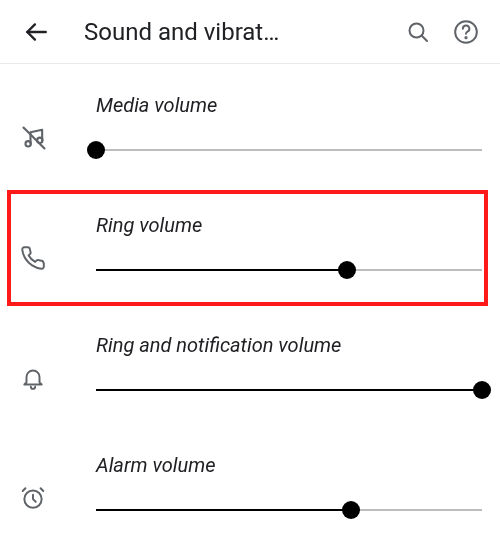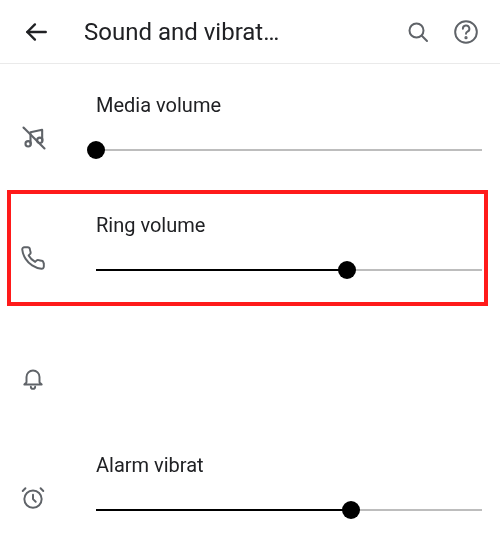--- a/index.html
+++ b/index.html
@@ -52,20 +52,21 @@
       justify-content: flex-start;
       color: #5f6368;
       padding-top: 28px;
       padding-left: 4px;
     }
     .content-cell {
       flex: 1;
       display: flex;
       flex-direction: column;
       justify-content: center;
+      font-style: italic;
     }
     .label {
       font-size: 20px;
       color: #202124;
       font-weight: 400;
       margin-bottom: 28px;
     }
     .slider {
       position: relative;
       height: 10px;
@@ -163,33 +164,41 @@
   </div>
 </div>
 
 <div class="row">
   <div class="icon-cell">
     <svg width="26" height="26" viewBox="0 0 24 24" fill="none" stroke="#5f6368" stroke-width="1.8" stroke-linecap="round" stroke-linejoin="round">
       <path d="M18 16V11a6 6 0 0 0-12 0v5l-2 2h16z"></path>
       <path d="M10 20a2 2 0 0 0 4 0"></path>
     </svg>
   </div>
+  <div class="content-cell">
+    <div class="label">Ring and notification volume</div>
+    <div class="slider">
+      <div class="track"></div>
+      <div class="fill" style="width:100%"></div>
+      <div class="thumb" style="left:100%"></div>
+    </div>
+  </div>
 </div>
 
 <div class="row">
   <div class="icon-cell">
     <svg width="26" height="26" viewBox="0 0 24 24" fill="none" stroke="#5f6368" stroke-width="1.8" stroke-linecap="round" stroke-linejoin="round">
       <circle cx="12" cy="13" r="8"></circle>
       <path d="M12 9v4l2.5 2.5"></path>
       <path d="M5 3 2.5 5.5"></path>
       <path d="M19 3l2.5 2.5"></path>
     </svg>
   </div>
   <div class="content-cell">
-    <div class="label">Alarm vibrat</div>
+    <div class="label">Alarm volume</div>
     <div class="slider">
       <div class="track"></div>
       <div class="fill" style="width:66%"></div>
       <div class="thumb" style="left:66%"></div>
     </div>
   </div>
 </div>
 
 <div class="highlight"></div>
 

